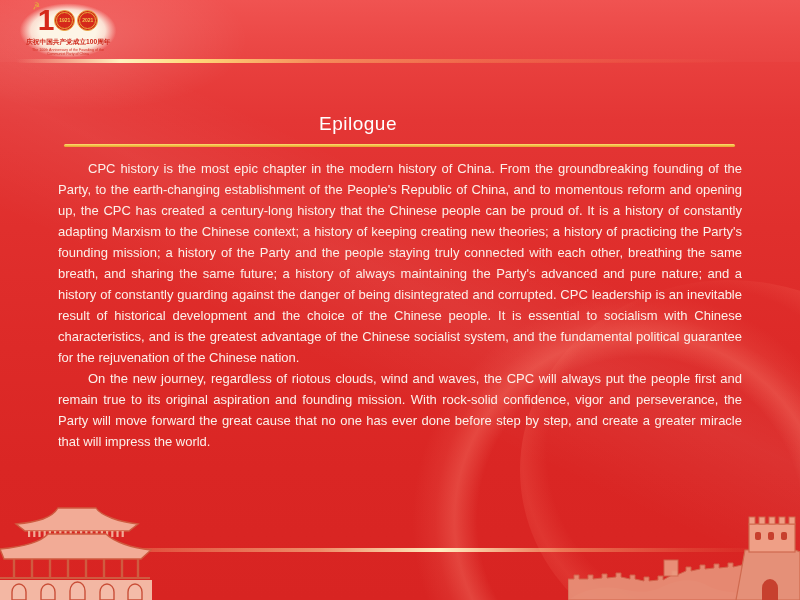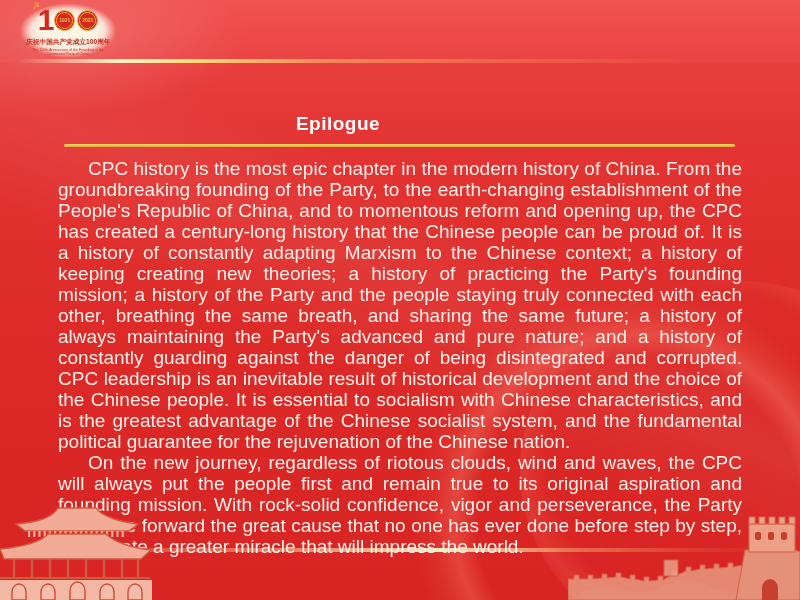--- a/index.html
+++ b/index.html
@@ -38,25 +38,25 @@
   .logo-flag{position:absolute;left:-6px;top:-4px;font-size:9px;color:#e9a93c;transform:rotate(-12deg);}
   .logo-zero{width:21px;height:21px;border-radius:50%;background:#d5281b;border:1px solid #e8a83c;
     display:flex;align-items:center;justify-content:center;margin-left:2px;box-sizing:border-box;}
   .logo-zero-inner{width:15px;height:15px;border-radius:50%;border:1px solid #e8a83c;display:flex;align-items:center;justify-content:center;}
   .logo-year{font-size:5px;color:#f6c453;font-weight:bold;letter-spacing:0;}
   .logo-caption-cn{font-size:7px;font-weight:bold;color:#cf2a1e;white-space:nowrap;margin-top:2px;transform:scale(.95);}
   .logo-caption-en{font-size:6px;color:#cf2a1e;text-align:center;line-height:1.15;width:150px;transform:scale(.6);transform-origin:top center;margin-top:1px;}
 
   
   .page-title{position:absolute;left:0;top:113px;width:676px;text-align:center;
-    color:#ffffff;font-size:19px;font-weight:bold;letter-spacing:.5px;}
+    color:#ffffff;font-size:19px;font-weight:normal;letter-spacing:.5px;padding-left:20px;}
   .title-underline{position:absolute;left:64px;top:144px;width:671px;height:3px;border-radius:2px;
     background:linear-gradient(180deg,#ffdf7c 0%,#f2bc3e 55%,#e5a336 100%);}
   .body-text{position:absolute;left:58px;top:158px;width:684px;
-    color:#fcefe9;font-size:19px;line-height:21px;text-align:justify;}
+    color:#fcefe9;font-size:13px;line-height:21px;text-align:justify;}
   .body-text p{margin:0;text-indent:30px;}
 
   
   .tiananmen{position:absolute;left:0;bottom:0;width:152px;height:97px;}
   .great-wall{position:absolute;right:0;bottom:0;width:232px;height:106px;}
 </style>
 </head>
 <body>
 
 <div class="stage">

